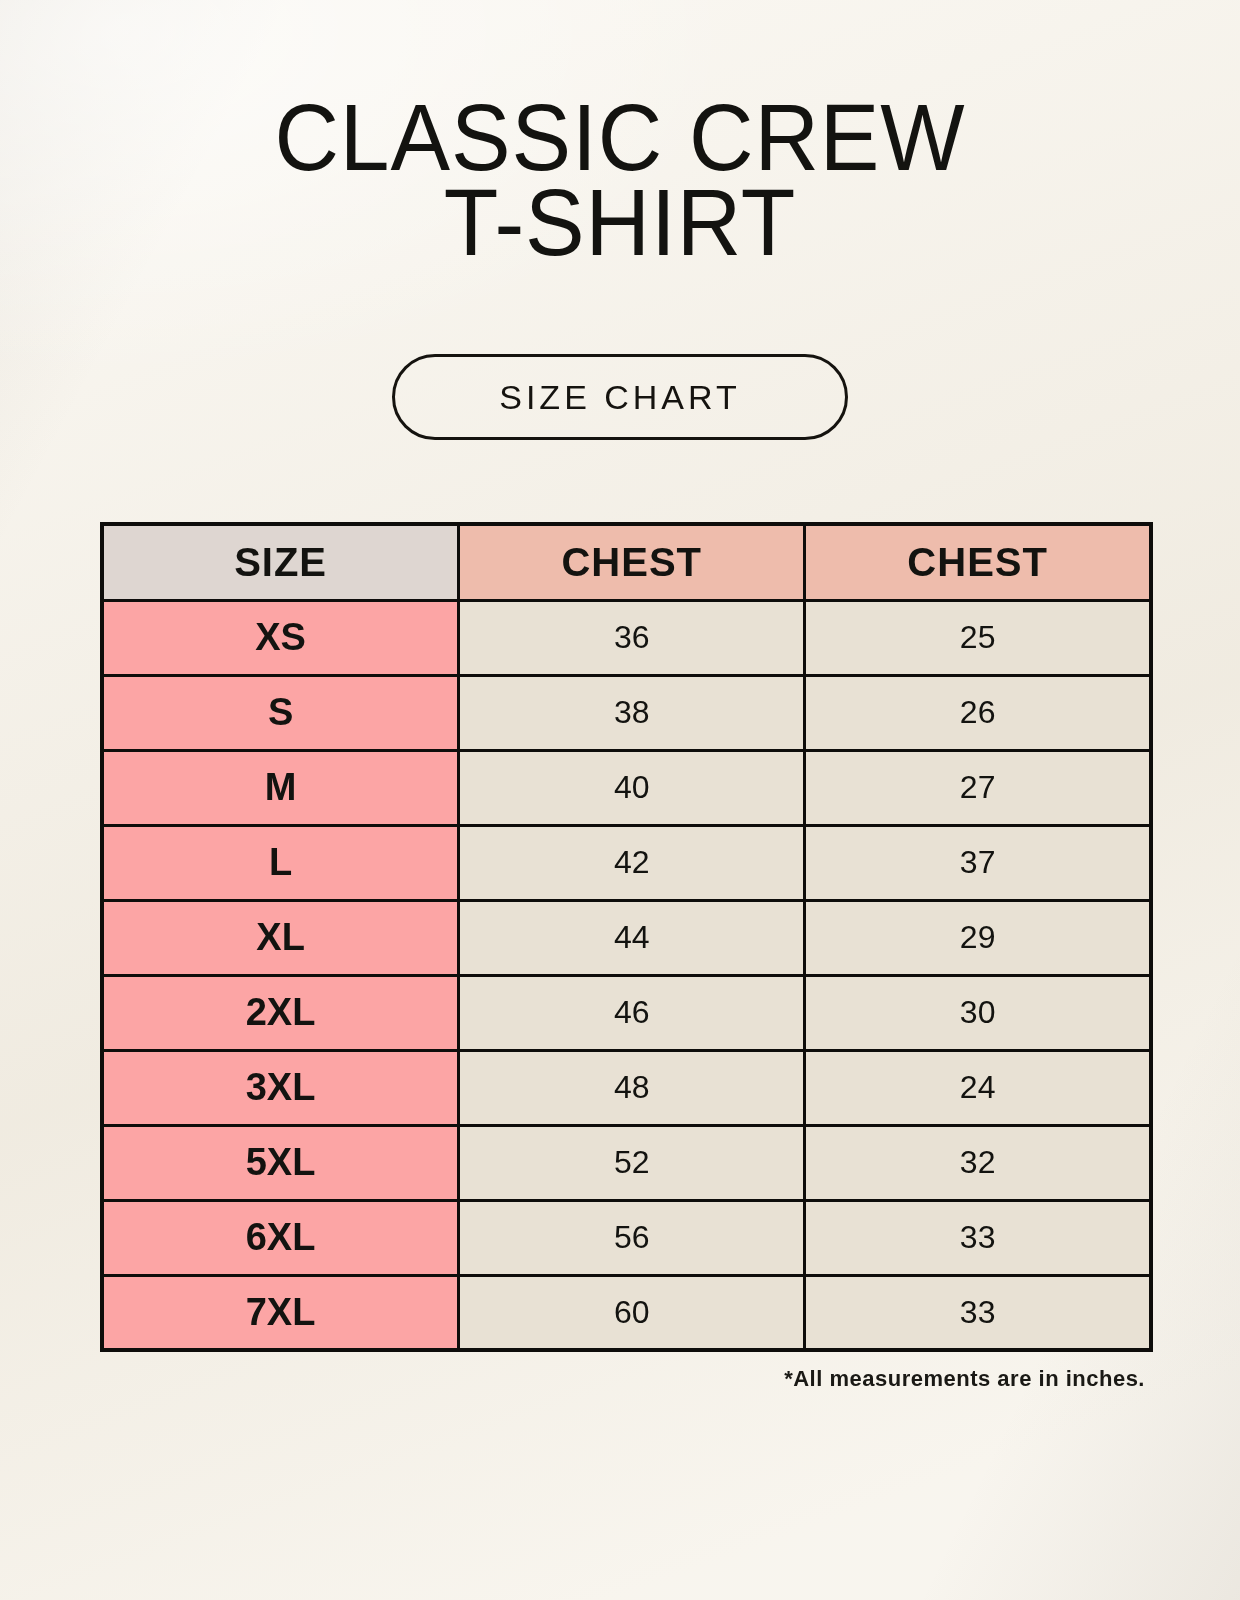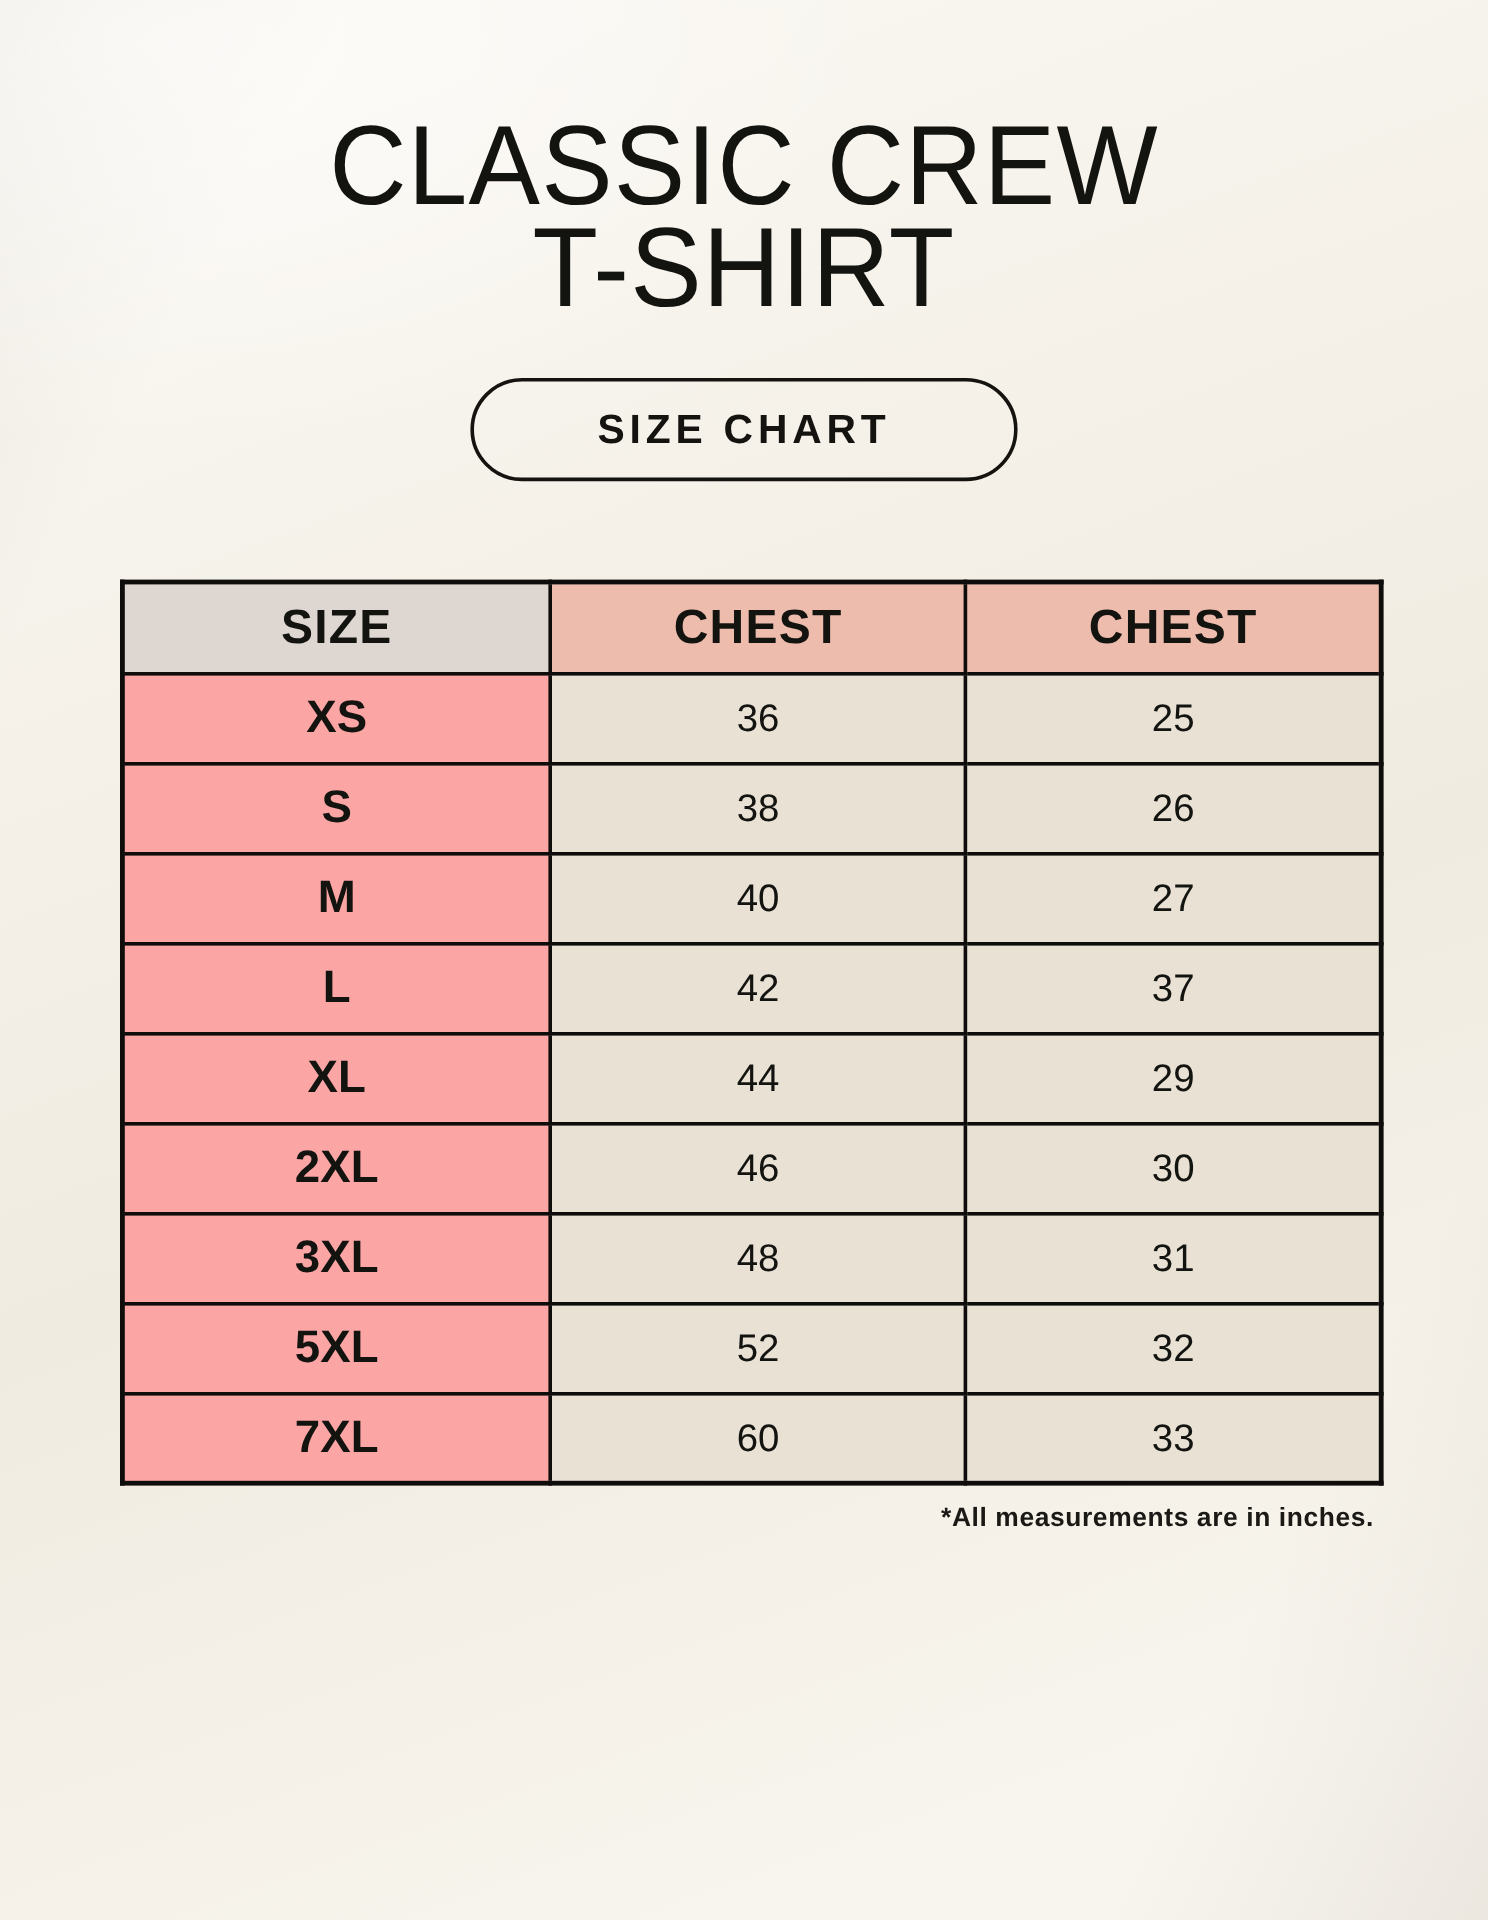--- a/index.html
+++ b/index.html
@@ -28,29 +28,29 @@
     letter-spacing: 1px;
     color: #131310;
     transform: scaleX(0.95);
     transform-origin: 50% 0;
   }
   .title span { display: block; }
 
   .badge {
     width: 456px;
     height: 86px;
-    margin: 50px auto 0 auto;
+    margin: 89px auto 0 auto;
     border: 3px solid #15130f;
     border-radius: 45px;
     background: transparent;
     display: flex;
     align-items: center;
     justify-content: center;
     font-size: 34px;
-    font-weight: 700;
+    font-weight: 400;
     letter-spacing: 4px;
     color: #15130f;
     cursor: pointer;
   }
 
   .size-table {
     border-collapse: collapse;
     table-layout: fixed;
     width: 1053px;
     margin: 82px 0 0 100px;
@@ -140,26 +140,31 @@
           <td>29</td>
         </tr>
         <tr>
           <th class="col-size">2XL</th>
           <td>46</td>
           <td>30</td>
         </tr>
         <tr>
           <th class="col-size">3XL</th>
           <td>48</td>
-          <td>31</td>
+          <td>24</td>
         </tr>
         <tr>
           <th class="col-size">5XL</th>
           <td>52</td>
           <td>32</td>
+        </tr>
+        <tr>
+          <th class="col-size">6XL</th>
+          <td>56</td>
+          <td>33</td>
         </tr>
         <tr>
           <th class="col-size">7XL</th>
           <td>60</td>
           <td>33</td>
         </tr>
       </tbody>
   </table>
 
   <div class="footnote">*All measurements are in inches.</div>

